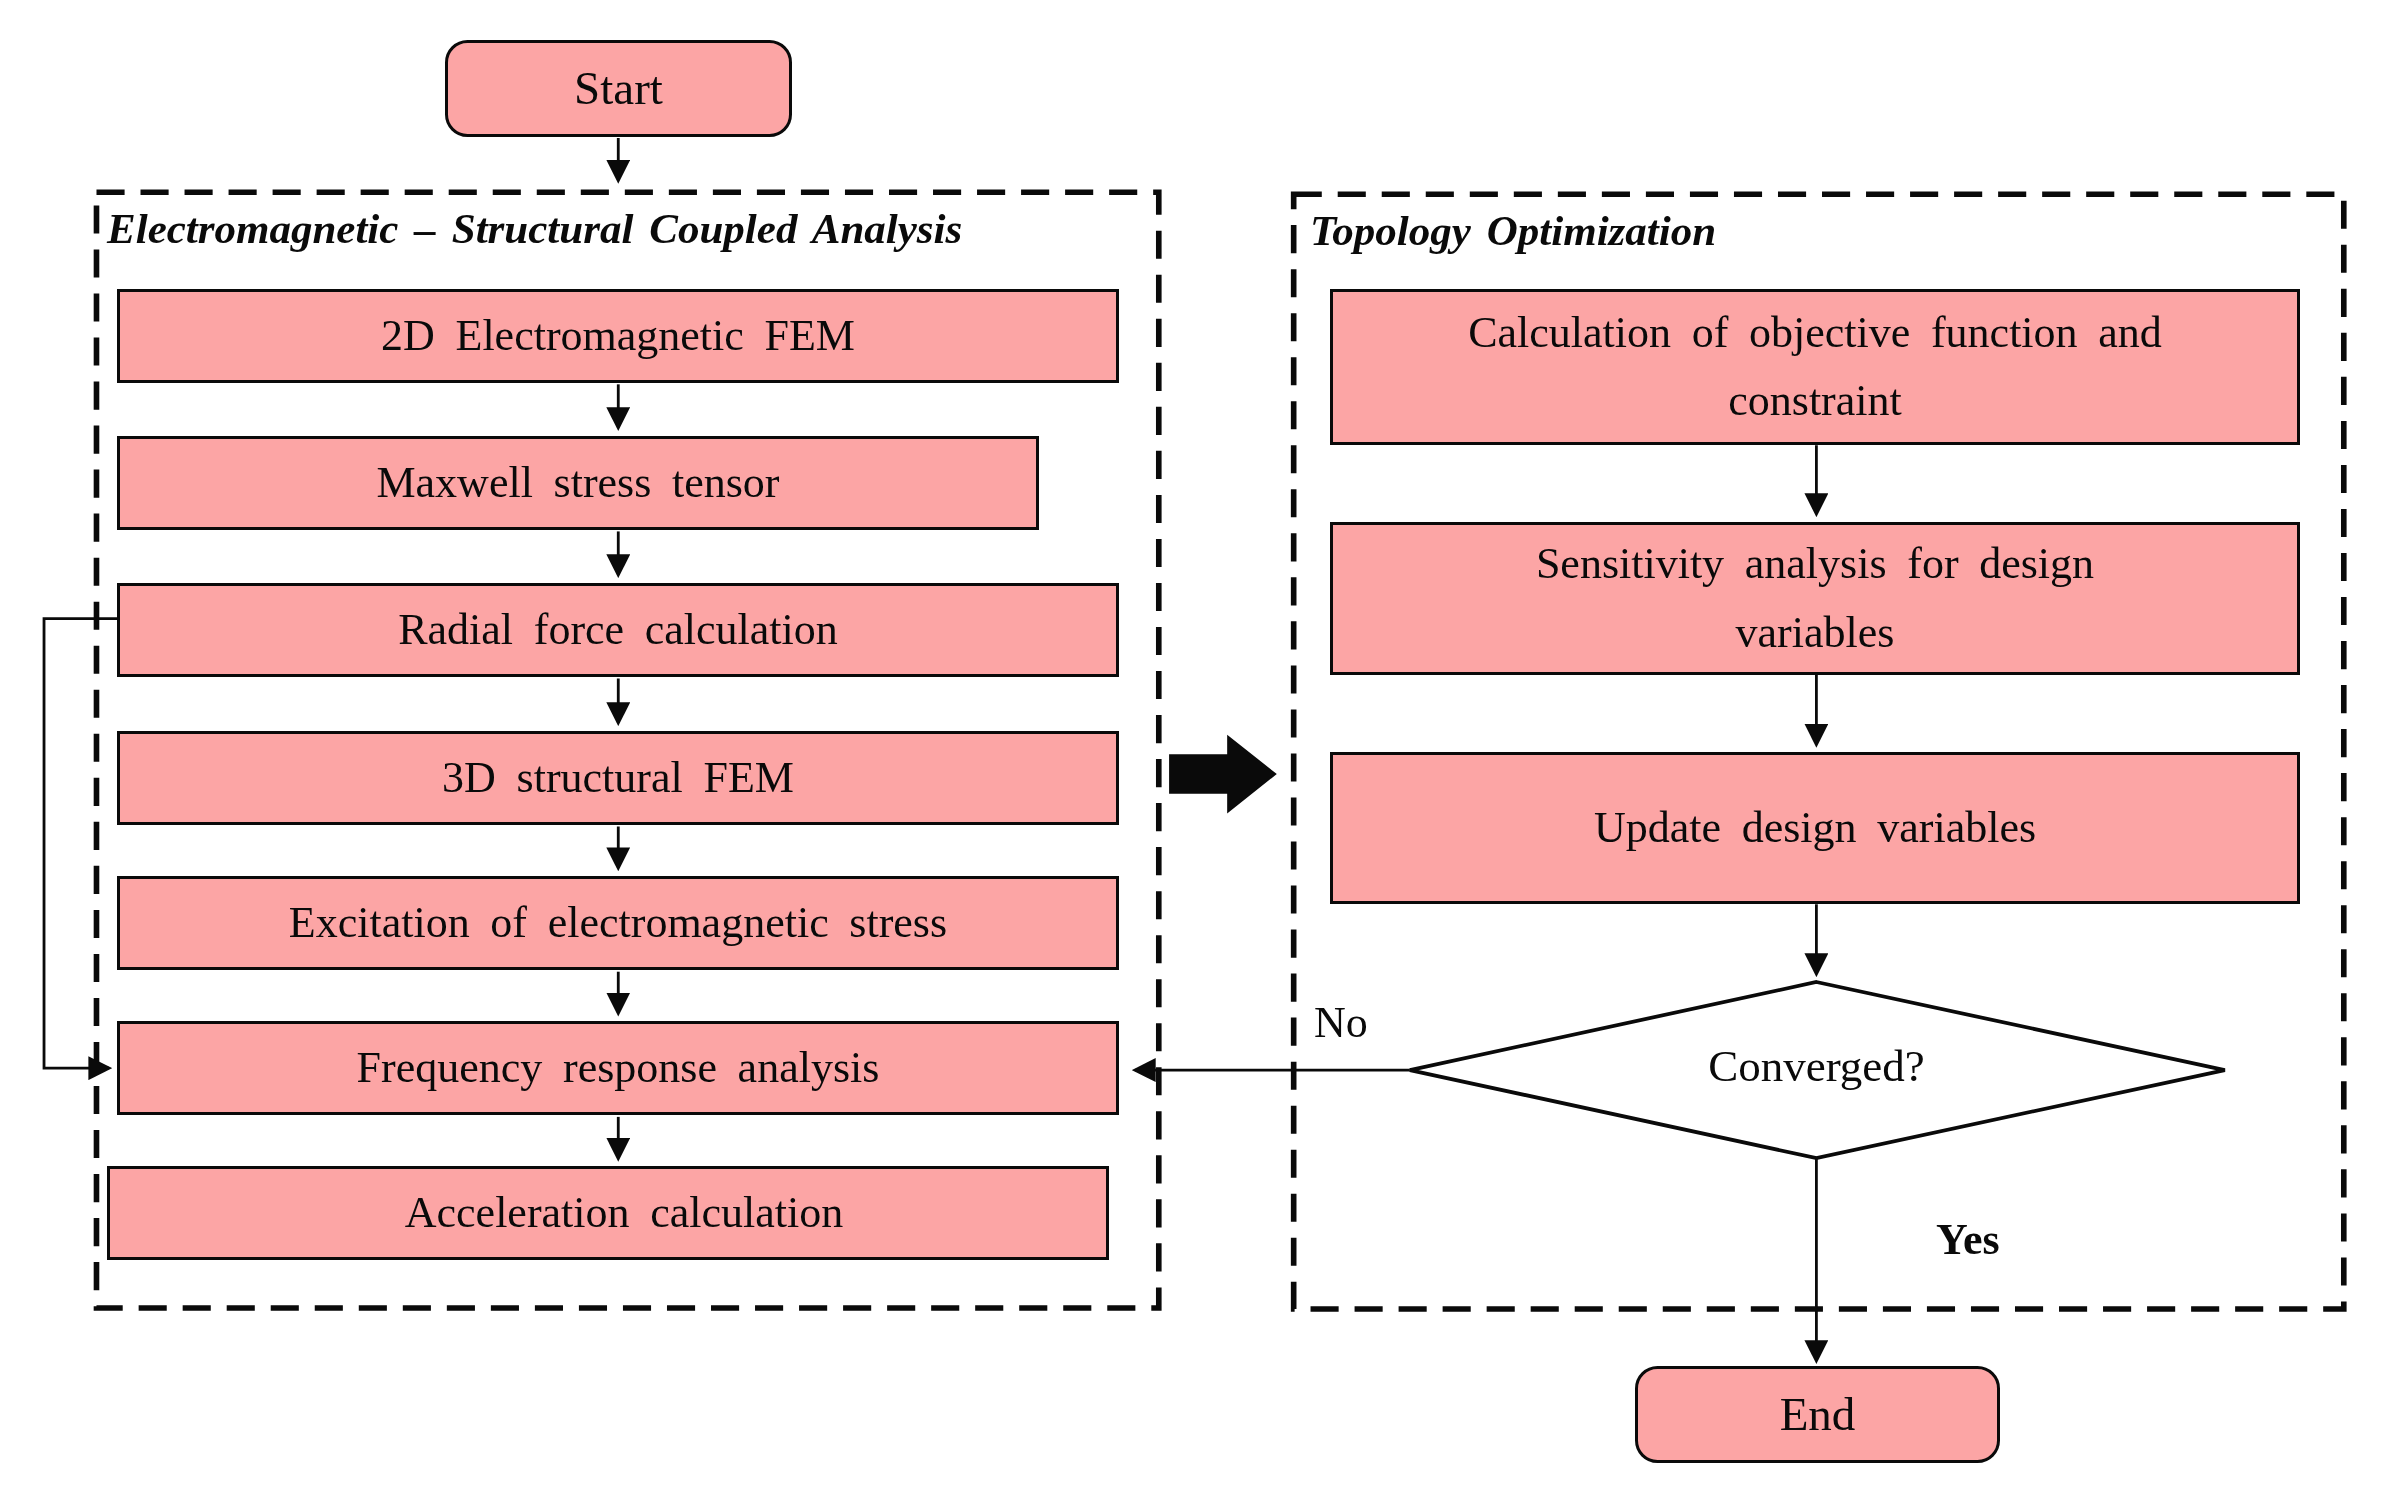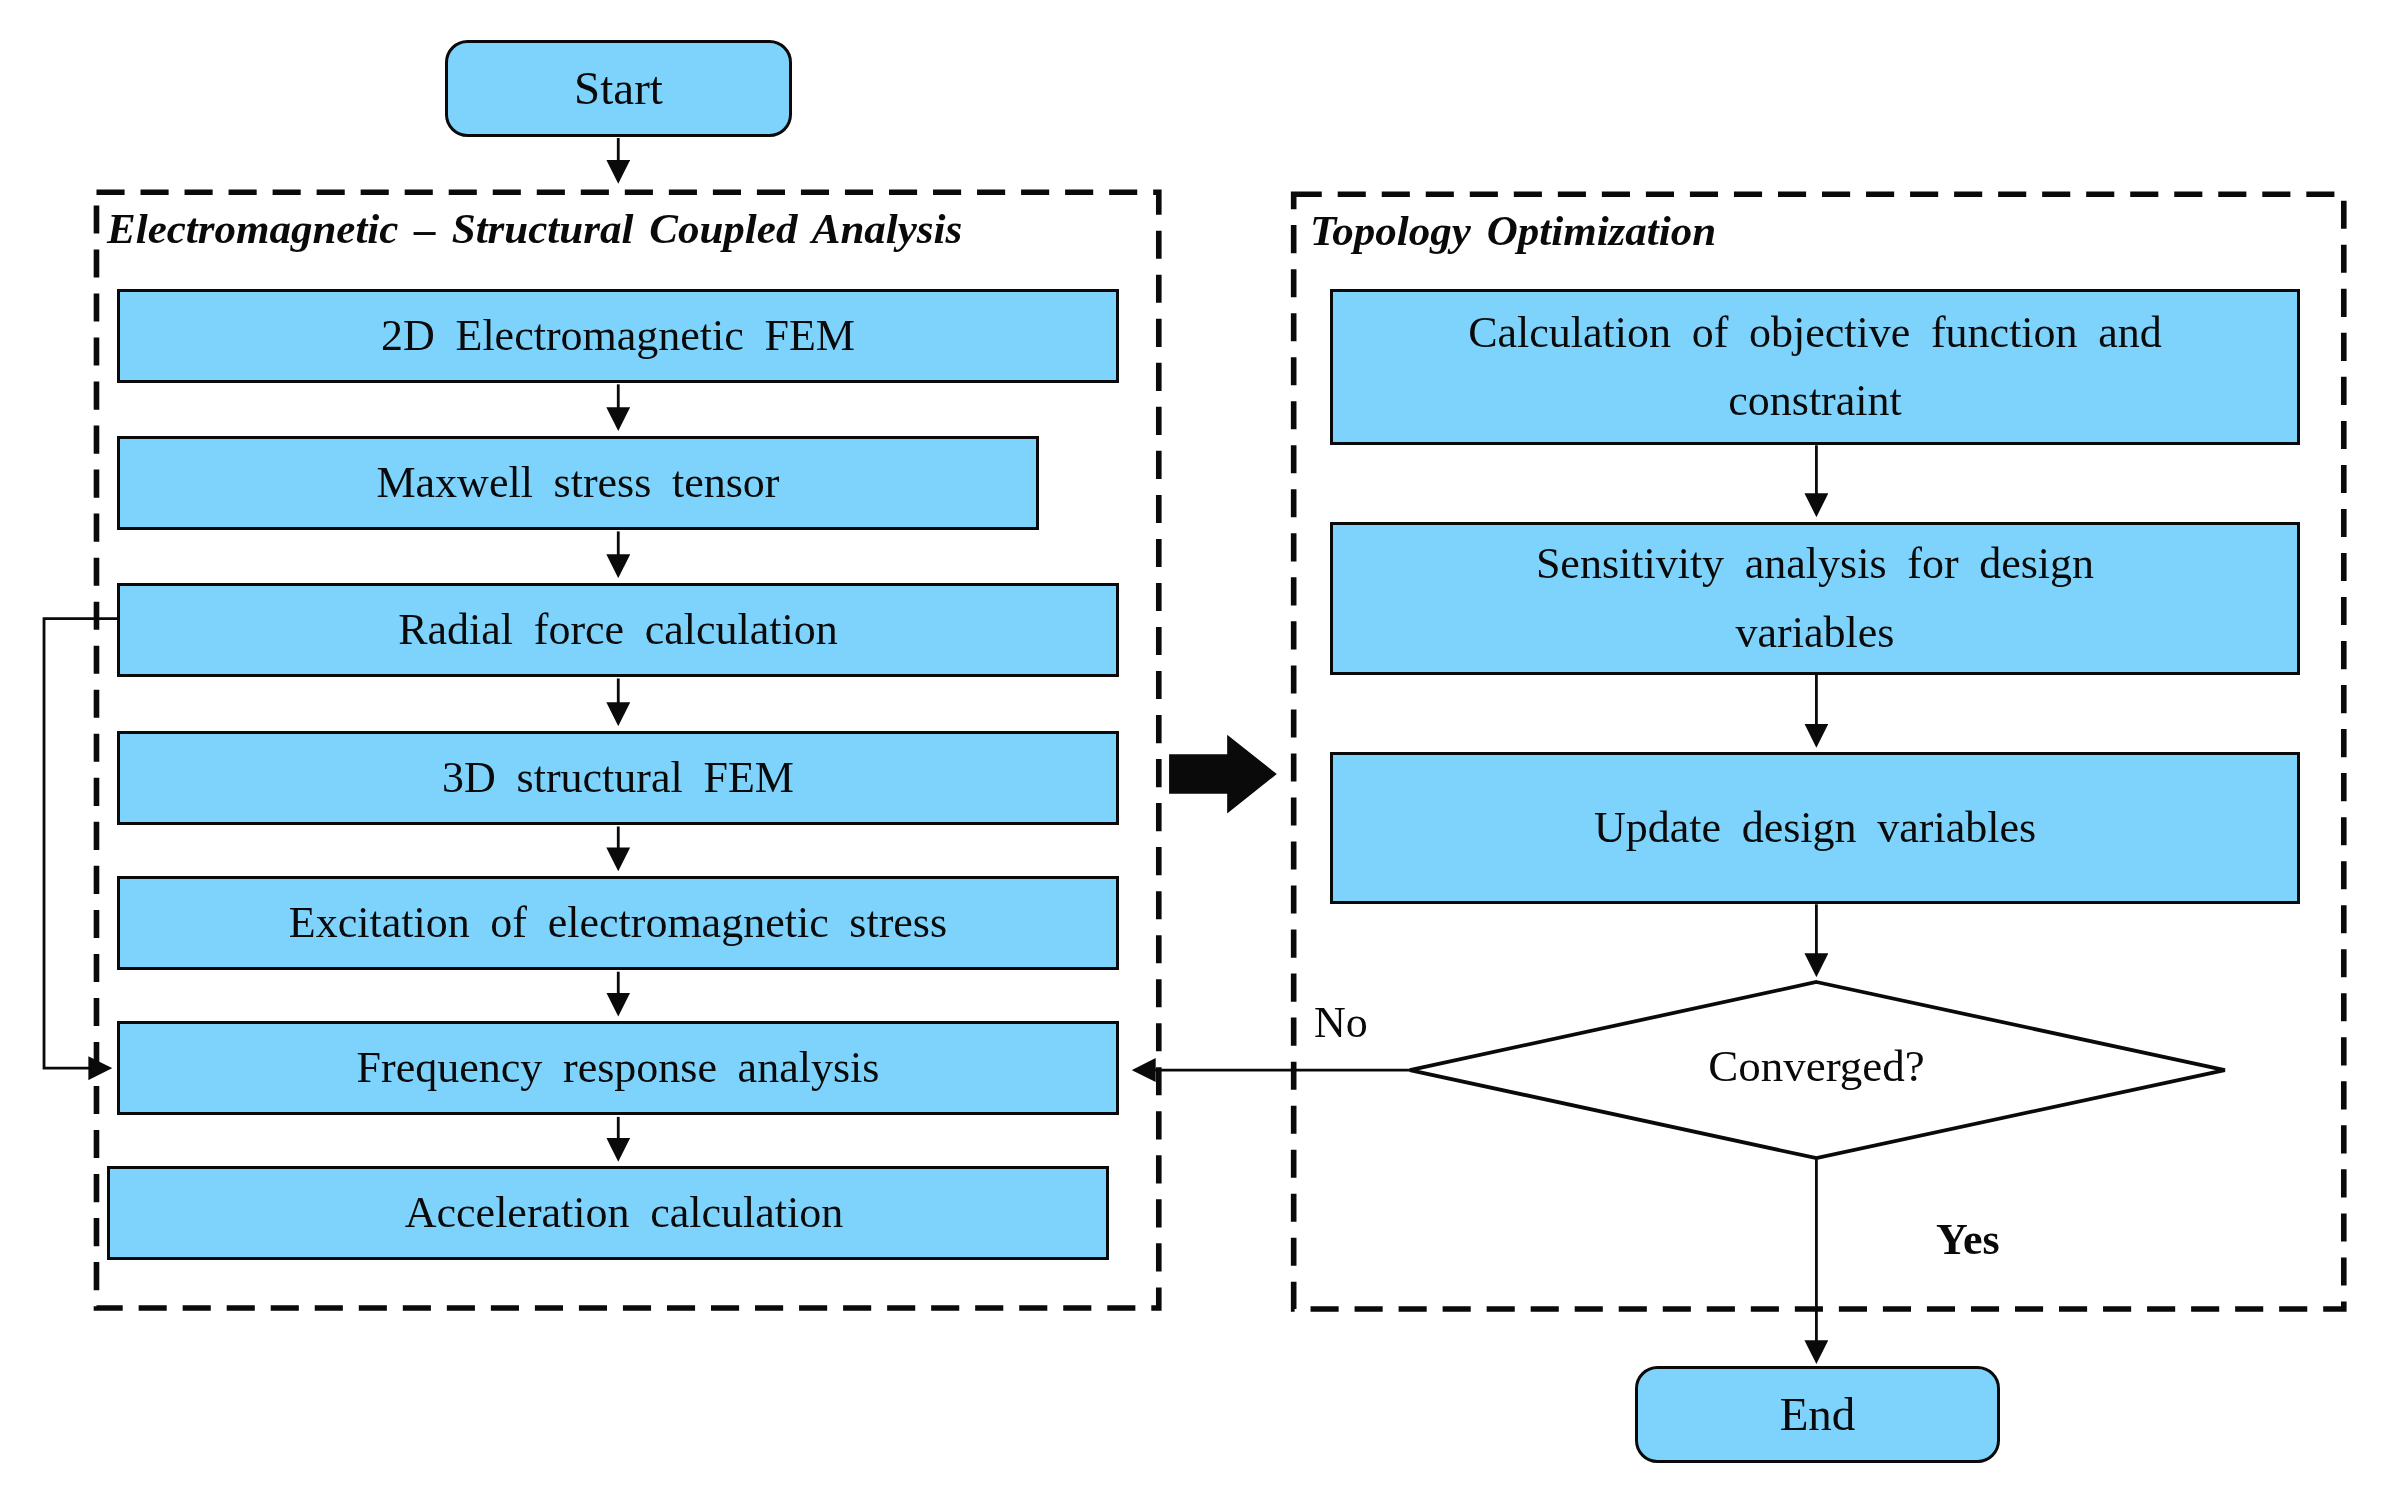--- a/index.html
+++ b/index.html
@@ -18,21 +18,21 @@
   }
   #wires {
     position: absolute;
     left: 0; top: 0;
     width: 2400px;
     height: 1505px;
   }
   .node {
     position: absolute;
     box-sizing: border-box;
-    background: #7dd3fc;
+    background: #fca5a5;
     border: 3.7px solid #0a0a0a;
     display: flex;
     align-items: center;
     justify-content: center;
     text-align: center;
     font-size: 44px;
     line-height: 1.55;
     word-spacing: 0.22em;
     white-space: pre-line;
   }

